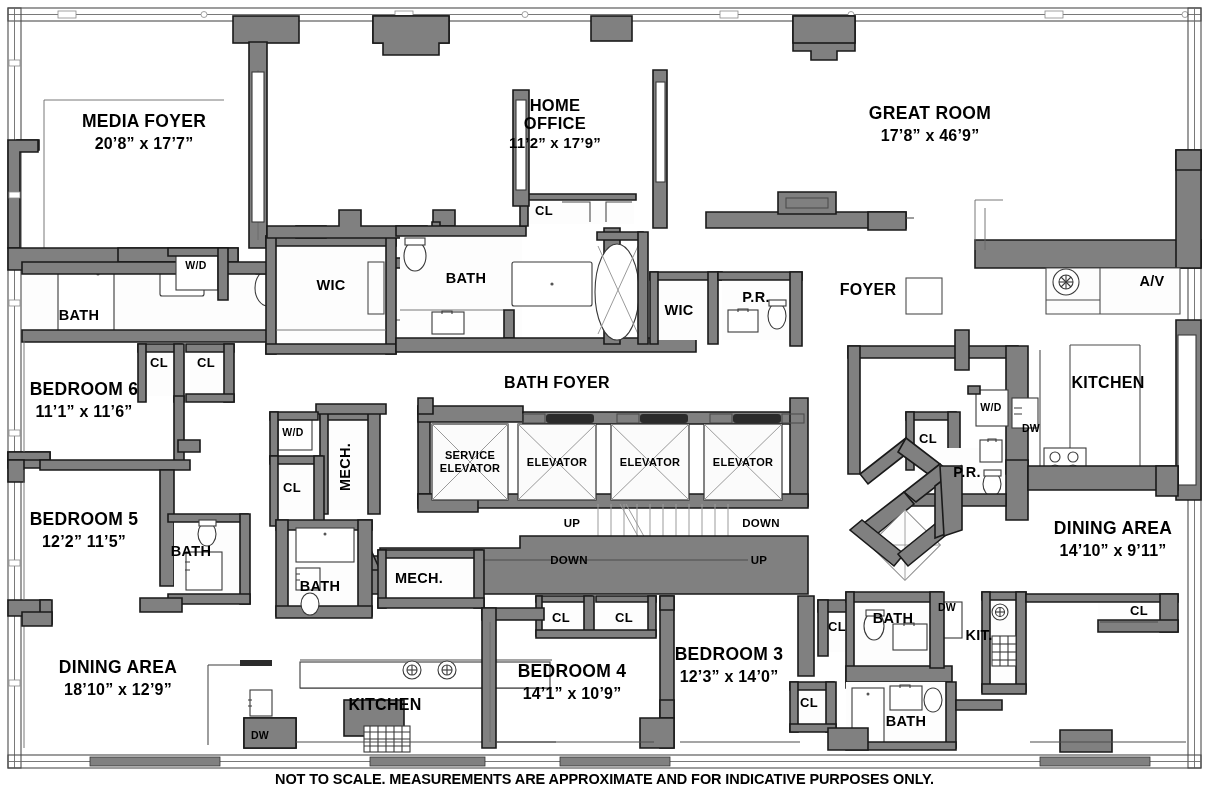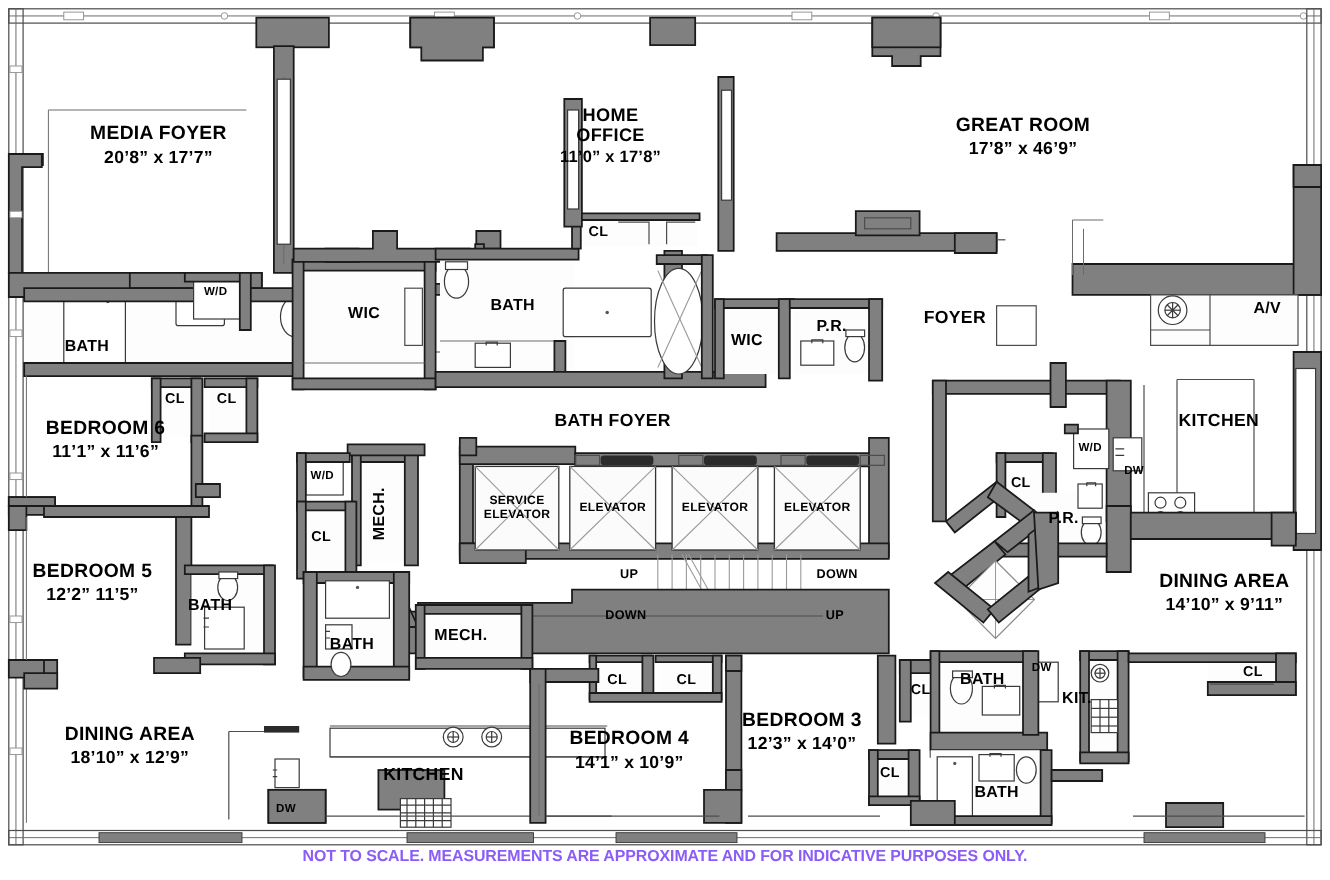--- a/index.html
+++ b/index.html
@@ -57,21 +57,21 @@
   .t-vert{
     transform:translate(-50%,-50%) rotate(-90deg);
   }
   .footer-note{
     position:absolute;
     left:50%;
     top:779px;
     transform:translate(-50%,-50%);
     font-size:14.5px;
     font-weight:700;
-    color:#8b5cf6;
+    color:#000000;
     white-space:nowrap;
     letter-spacing:-0.1px;
     font-family:"Liberation Sans", sans-serif;
   }
 </style>
 </head>
 <body>
 
 <div id="plan-root">
 
@@ -576,29 +576,29 @@
   </svg>
 
   <div class="lbl t-room" style="left:144px;top:132px;">
     <span class="nm">MEDIA FOYER</span>
     <span class="dim">20’8” x 17’7”</span>
   </div>
 
 
   <div class="lbl t-room2" style="left:555px;top:124px;">
     <span class="nm" id="ho-name">HOME<br>OFFICE</span>
-    <span class="dim">11’0” x 17’8”</span>
+    <span class="dim">11’2” x 17’9”</span>
   </div>
 
   <div class="lbl t-room" style="left:930px;top:124px;">
     <span class="nm">GREAT ROOM</span>
     <span class="dim">17’8” x 46’9”</span>
   </div>
 
-  <div class="lbl t-room" style="left:84px;top:400px;margin-left:12px;">
+  <div class="lbl t-room" style="left:84px;top:400px;">
     <span class="nm">BEDROOM 6</span>
     <span class="dim">11’1” x 11’6”</span>
   </div>
 
   <div class="lbl t-room" style="left:84px;top:530px;">
     <span class="nm">BEDROOM 5</span>
     <span class="dim">12’2” 11’5”</span>
   </div>
 
   <div class="lbl t-room" style="left:118px;top:678px;">

